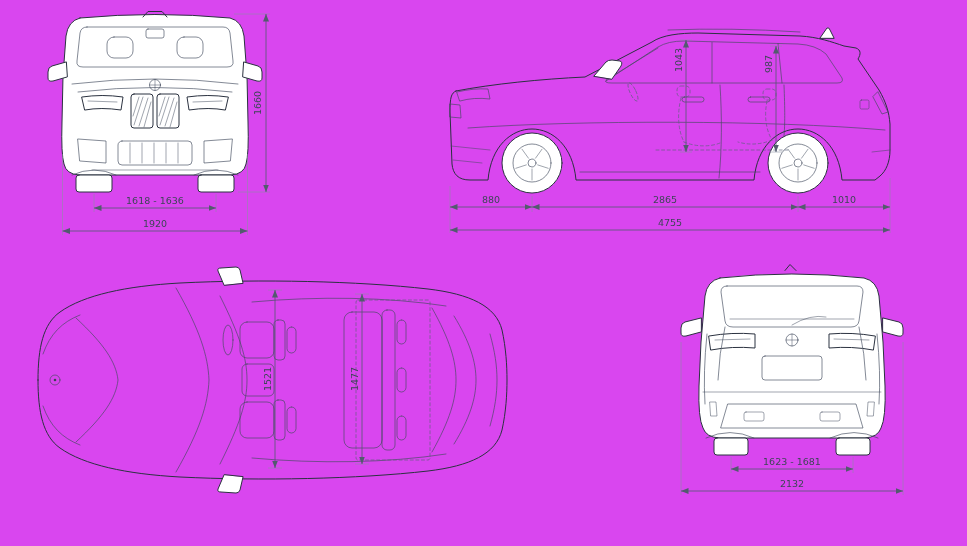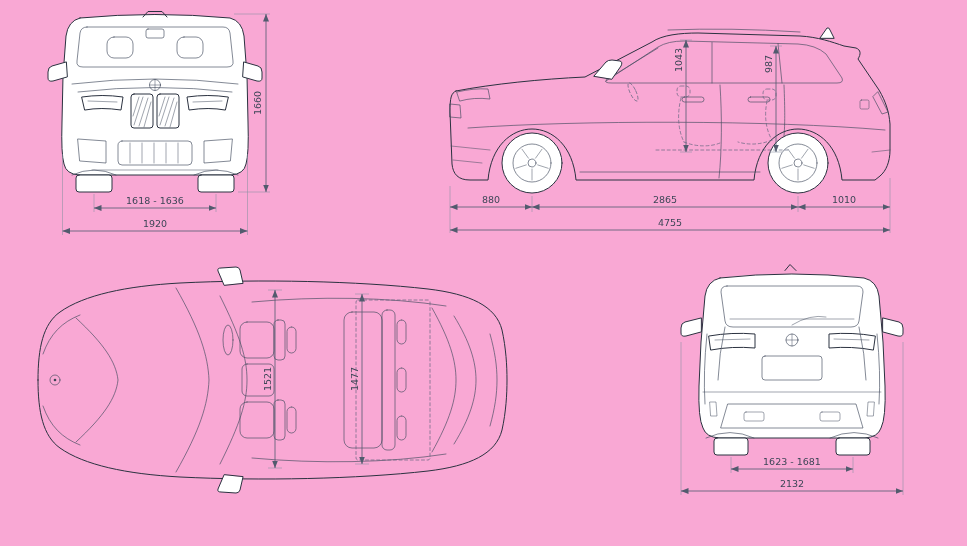--- a/index.html
+++ b/index.html
@@ -1,16 +1,16 @@
 <!DOCTYPE html>
 <html><head>
 <meta charset="utf-8">
 <style>
   html,body{margin:0;padding:0;background:#ffffff;}
-  #stage{position:relative;width:967px;height:546px;background:#f9a8d4;overflow:hidden;
+  #stage{position:relative;width:967px;height:546px;background:#d946ef;overflow:hidden;
          font-family:"DejaVu Sans",sans-serif;}
   .panel{position:absolute;}
   .car{stroke:#2b3240;stroke-width:1;fill:none;stroke-linecap:round;stroke-linejoin:round;}
   .carw{stroke:#2b3240;stroke-width:1;fill:#ffffff;stroke-linecap:round;stroke-linejoin:round;}
   .car2{stroke:#414a5c;stroke-width:.65;fill:none;stroke-linecap:round;stroke-linejoin:round;}
   .dash{stroke:#59627a;stroke-width:.65;fill:none;stroke-dasharray:3 2.6;stroke-linecap:round;}
   .dim{stroke:#525b6e;stroke-width:.8;fill:none;}
   .ext{stroke:#8a91a1;stroke-width:.55;fill:none;}
   .dimtxt{font-size:9.5px;fill:#3d4657;}
   .thin{stroke-width:.5;}

